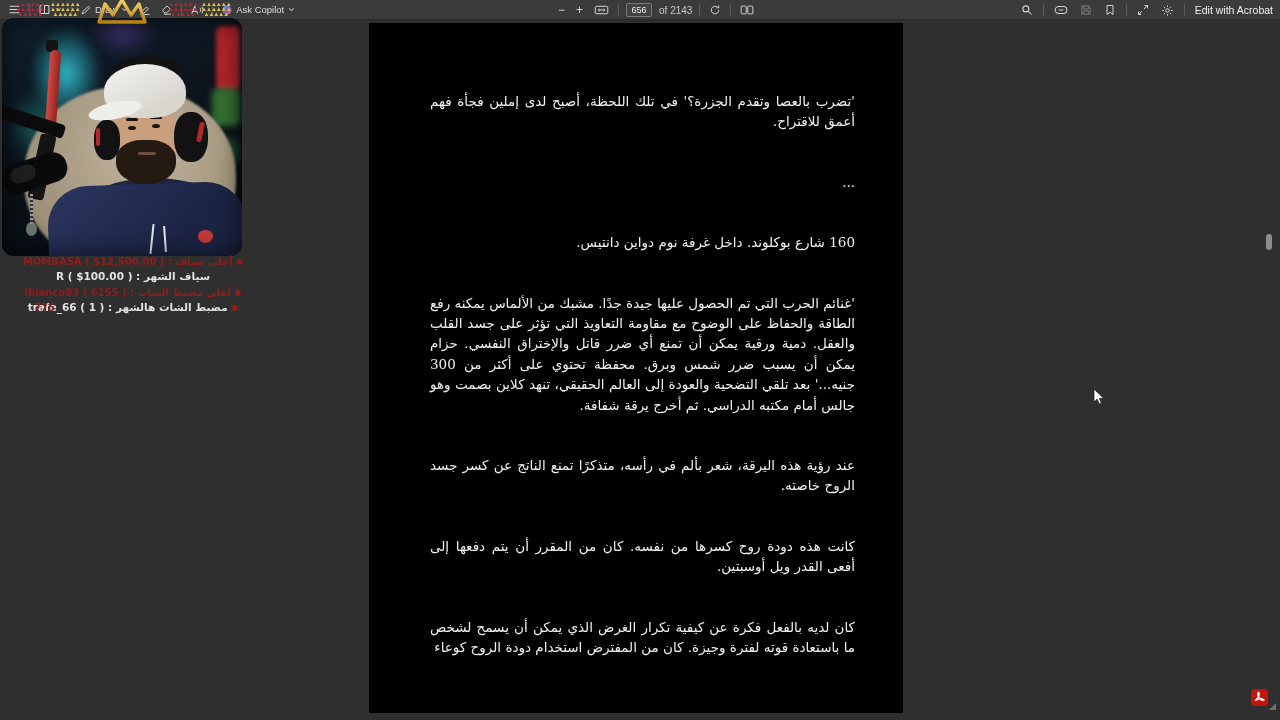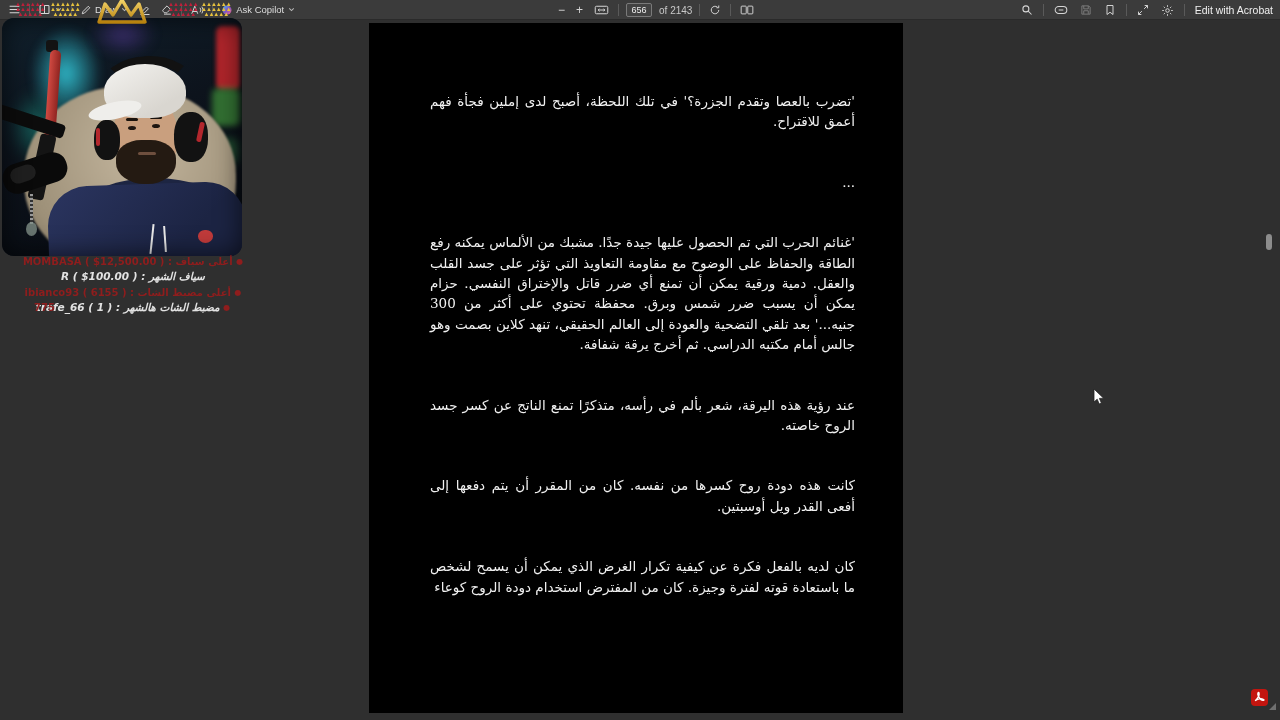--- a/index.html
+++ b/index.html
@@ -108,21 +108,21 @@
   .pennants.gold { color:#e8c33c; }
   .p1 { left:15px; top:2px; } .p2 { left:50px; top:2px; }
   .p3 { left:168px; top:2px; } .p4 { left:201px; top:2px; }
 
   
   .ov-lines { position:absolute; left:0px; top:255px; width:250px; z-index:3;
               text-align:center; font-weight:bold; direction:rtl;
               font-family:"DejaVu Sans","Liberation Sans",sans-serif; }
   .ov-line { position:absolute; left:8px; width:250px; white-space:nowrap; }
   .ov-red { color:#8f1d1d; font-size:10px; }
-  .ov-white { color:#e2e2e2; font-size:10.5px;font-style:italic; }
+  .ov-white { color:#e2e2e2; font-size:10.5px; }
   .ov-l1 { top:1px; } .ov-l2 { top:15px; } .ov-l3 { top:32px; } .ov-l4 { top:46px; }
   .ov-bullet { color:#8f1d1d; font-size:8px; vertical-align:1px; }
   .stray-red { position:absolute; left:34px; top:47px; color:#8f1d1d;
                font-size:10px; font-weight:bold; z-index:2; }
 
   
   .pdf-page { position:absolute; left:369px; top:23px; width:534px; height:690px;
               background:#000; z-index:0; padding:68px 48px 0 61px;
               direction:rtl; }
   .pdf-page p { color:#f1f1f1; font-size:13.5px; line-height:20.4px;
@@ -141,20 +141,21 @@
                 border-left:7px solid transparent; border-bottom:7px solid #6f6f6f; }
 </style>
 </head>
 <body>
 
 <div class="stage">
 
   <div class="pdf-page">
     <p>'تضرب بالعصا وتقدم الجزرة؟' في تلك اللحظة، أصبح لدى إملين فجأة فهم أعمق للاقتراح.</p>
     <p>...</p>
+    <p>160 شارع بوكلوند. داخل غرفة نوم دواين دانتيس.</p>
     <p>'غنائم الحرب التي تم الحصول عليها جيدة جدًا. مشبك من الألماس يمكنه رفع الطاقة والحفاظ على الوضوح مع مقاومة التعاويذ التي تؤثر على جسد القلب والعقل. دمية ورقية يمكن أن تمنع أي ضرر قاتل والإختراق النفسي. حزام يمكن أن يسبب ضرر شمس وبرق. محفظة تحتوي على أكثر من 300 جنيه...' بعد تلقي التضحية والعودة إلى العالم الحقيقي، تنهد كلاين بصمت وهو جالس أمام مكتبه الدراسي. ثم أخرج يرقة شفافة.</p>
     <p>عند رؤية هذه اليرقة، شعر بألم في رأسه، متذكرًا تمنع الناتج عن كسر جسد الروح خاصته.</p>
     <p>كانت هذه دودة روح كسرها من نفسه. كان من المقرر أن يتم دفعها إلى أفعى القدر ويل أوسبتين.</p>
     <p>كان لديه بالفعل فكرة عن كيفية تكرار الغرض الذي يمكن أن يسمح لشخص ما باستعادة قوته لفترة وجيزة. كان من المفترض استخدام دودة الروح كوعاء</p>
   </div>
 
   <div class="toolbar">
     <div class="tb-left">
       <div class="tb-btn">
         <span>

